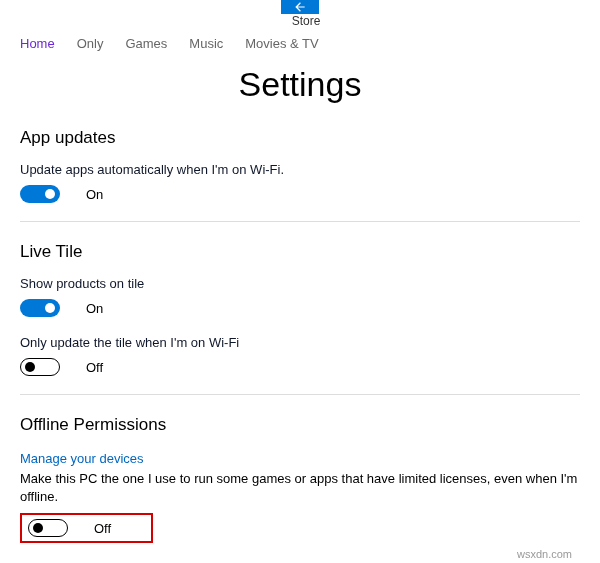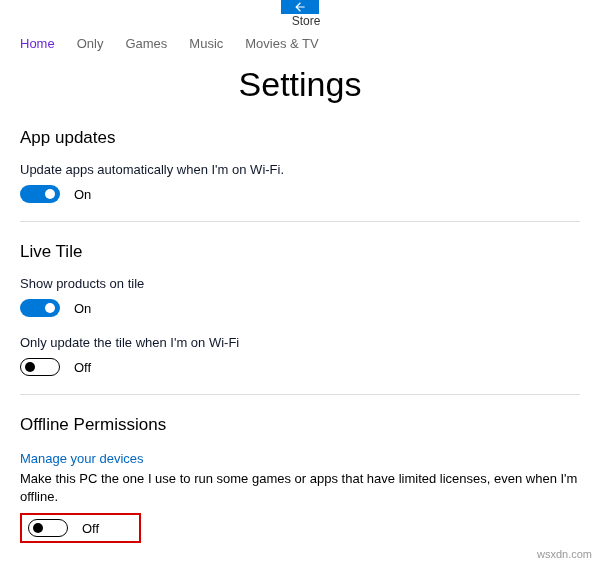--- a/index.html
+++ b/index.html
@@ -104,20 +104,21 @@
     .toggle.on .knob {
       right: 4px;
       background: #fff;
     }
     .toggle.off .knob {
       left: 4px;
       background: #000;
     }
     .toggle-state {
       font-size: 13px;
+      margin-left: 12px;
     }
     .divider {
       border: none;
       border-top: 1px solid #ddd;
       margin: 10px 0 20px 0;
     }
     .link {
       color: #0067c0;
       font-size: 13px;
       cursor: pointer;
@@ -133,21 +134,21 @@
       line-height: 1.35;
     }
     .highlight-box {
       border: 2px solid #d40000;
       display: inline-flex;
       padding: 4px 40px 4px 6px;
     }
     .watermark {
       position: absolute;
       bottom: 3px;
-      right: 8px;
+      right: 28px;
       font-size: 11px;
       color: #999;
       text-align: right;
     }
   </style>
 </head>
 <body>
 
 <div class="titlebar">
   <div class="back-btn">

